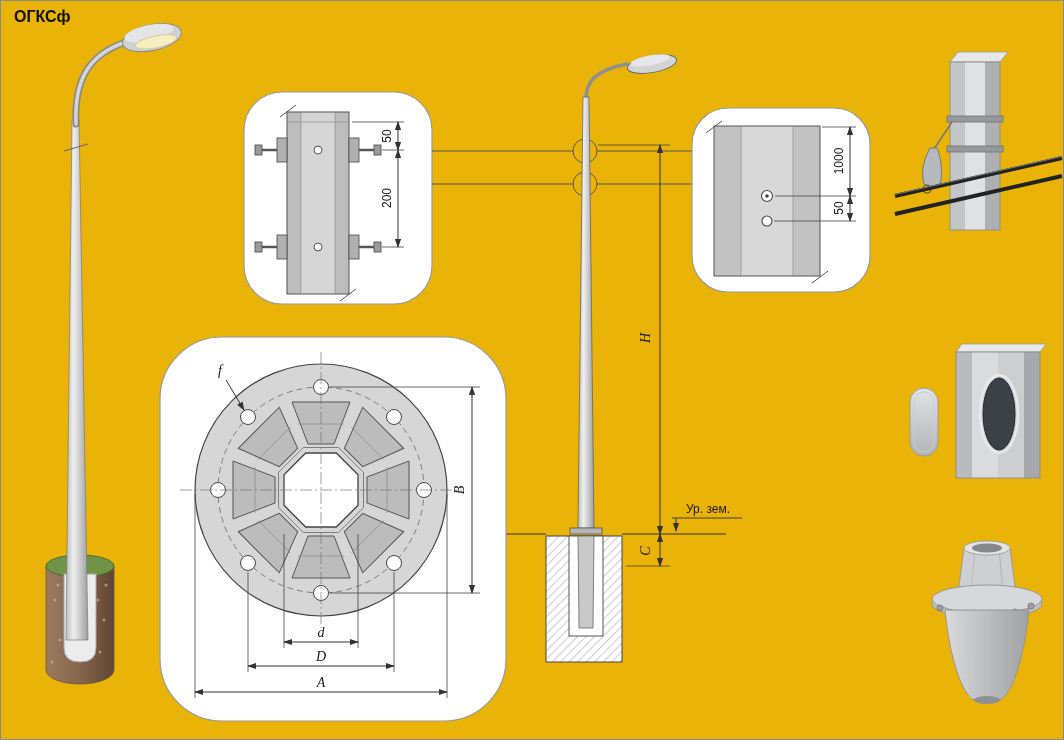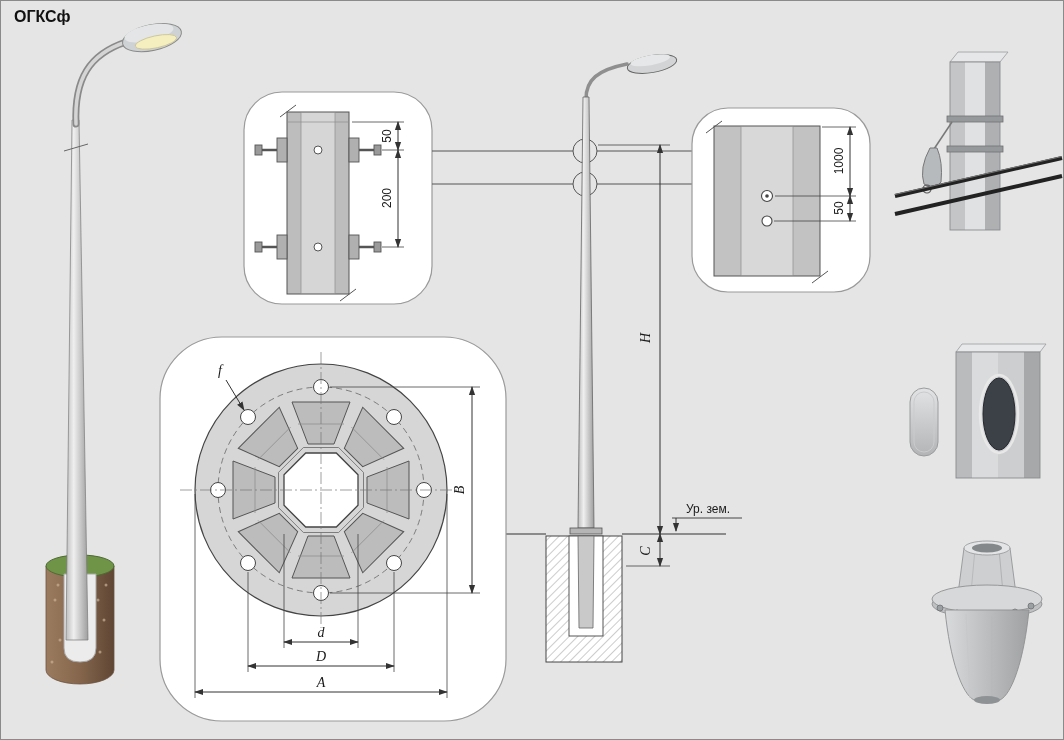--- a/index.html
+++ b/index.html
@@ -1,16 +1,16 @@
 <!DOCTYPE html>
 <html><head>
 <meta charset="utf-8">
 <style>
   html,body{margin:0;padding:0;background:#fff;}
-  .stage{position:relative;width:1064px;height:740px;background:#e5e5e5;overflow:hidden;
+  .stage{position:relative;width:1064px;height:740px;background:#eab308;overflow:hidden;
          font-family:"Liberation Sans",sans-serif;}
   svg{display:block}
   .ext{stroke:#444;stroke-width:0.8;fill:none}
   .dimline{stroke:#333;stroke-width:1;fill:none}
   .leader{stroke:#555;stroke-width:1;fill:none}
   .dimnum{font-family:"Liberation Sans",sans-serif;font-size:12px;fill:#1a1a1a}
   .dimletter{font-family:"Liberation Serif",serif;font-style:italic;font-size:14px;fill:#1a1a1a}
   .groundtxt{font-family:"Liberation Sans",sans-serif;font-size:12px;fill:#1a1a1a}
   .title{font-family:"Liberation Sans",sans-serif;font-size:16px;fill:#111;font-weight:600}
   .box{fill:#ffffff;stroke:#9a9a9a;stroke-width:1.2}

